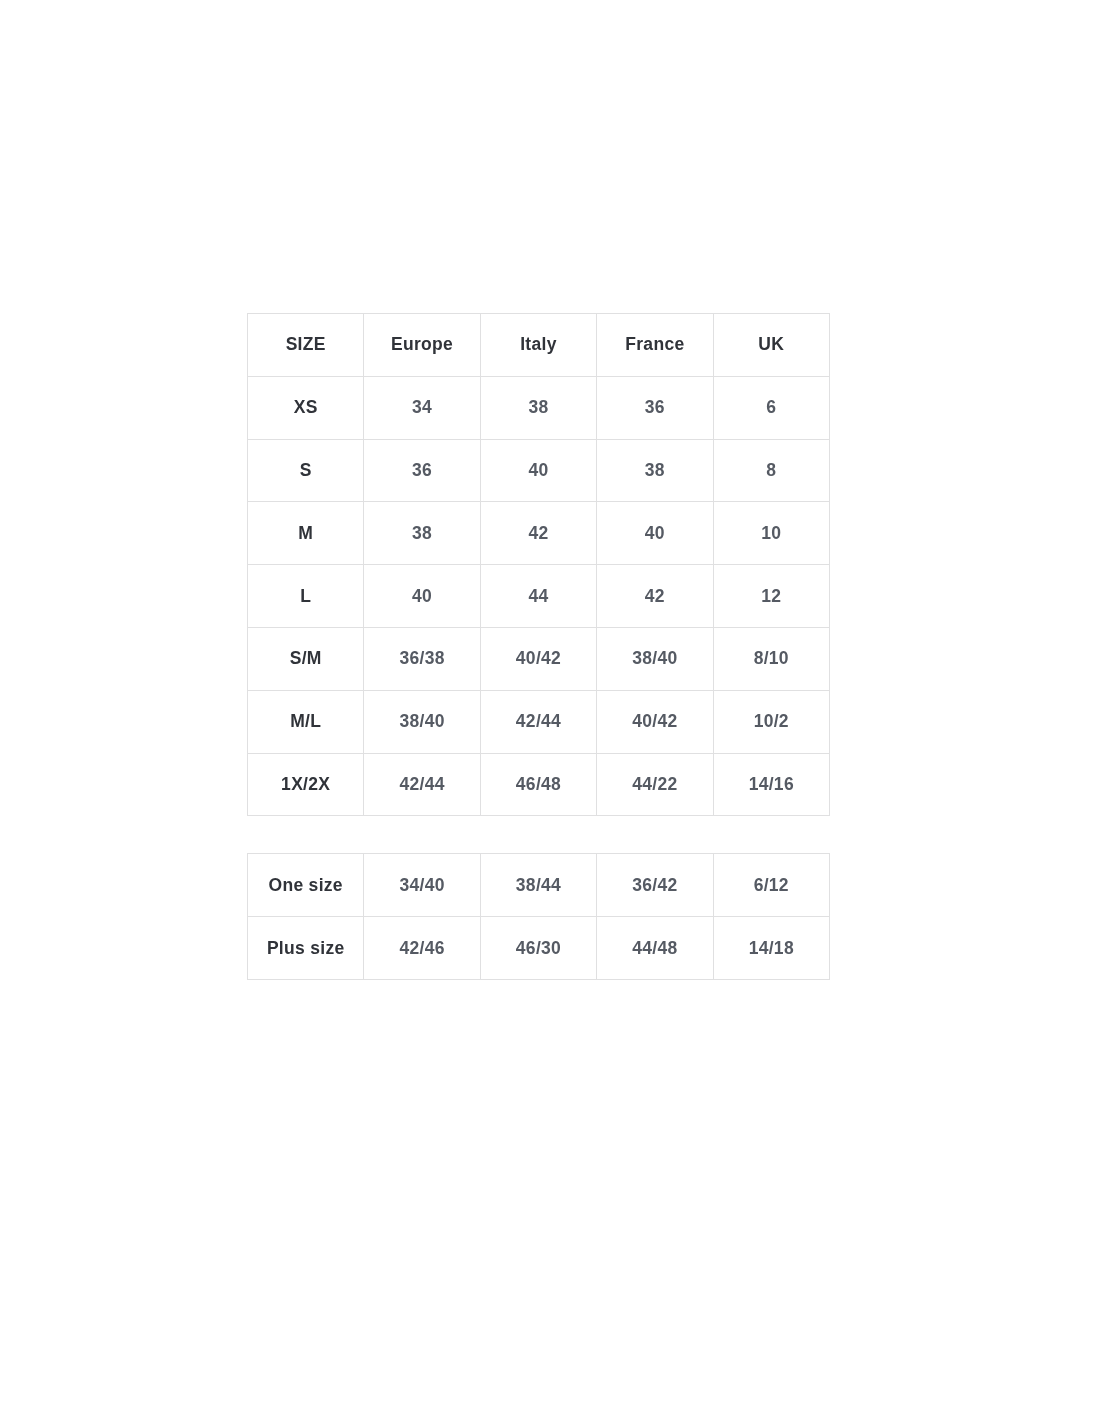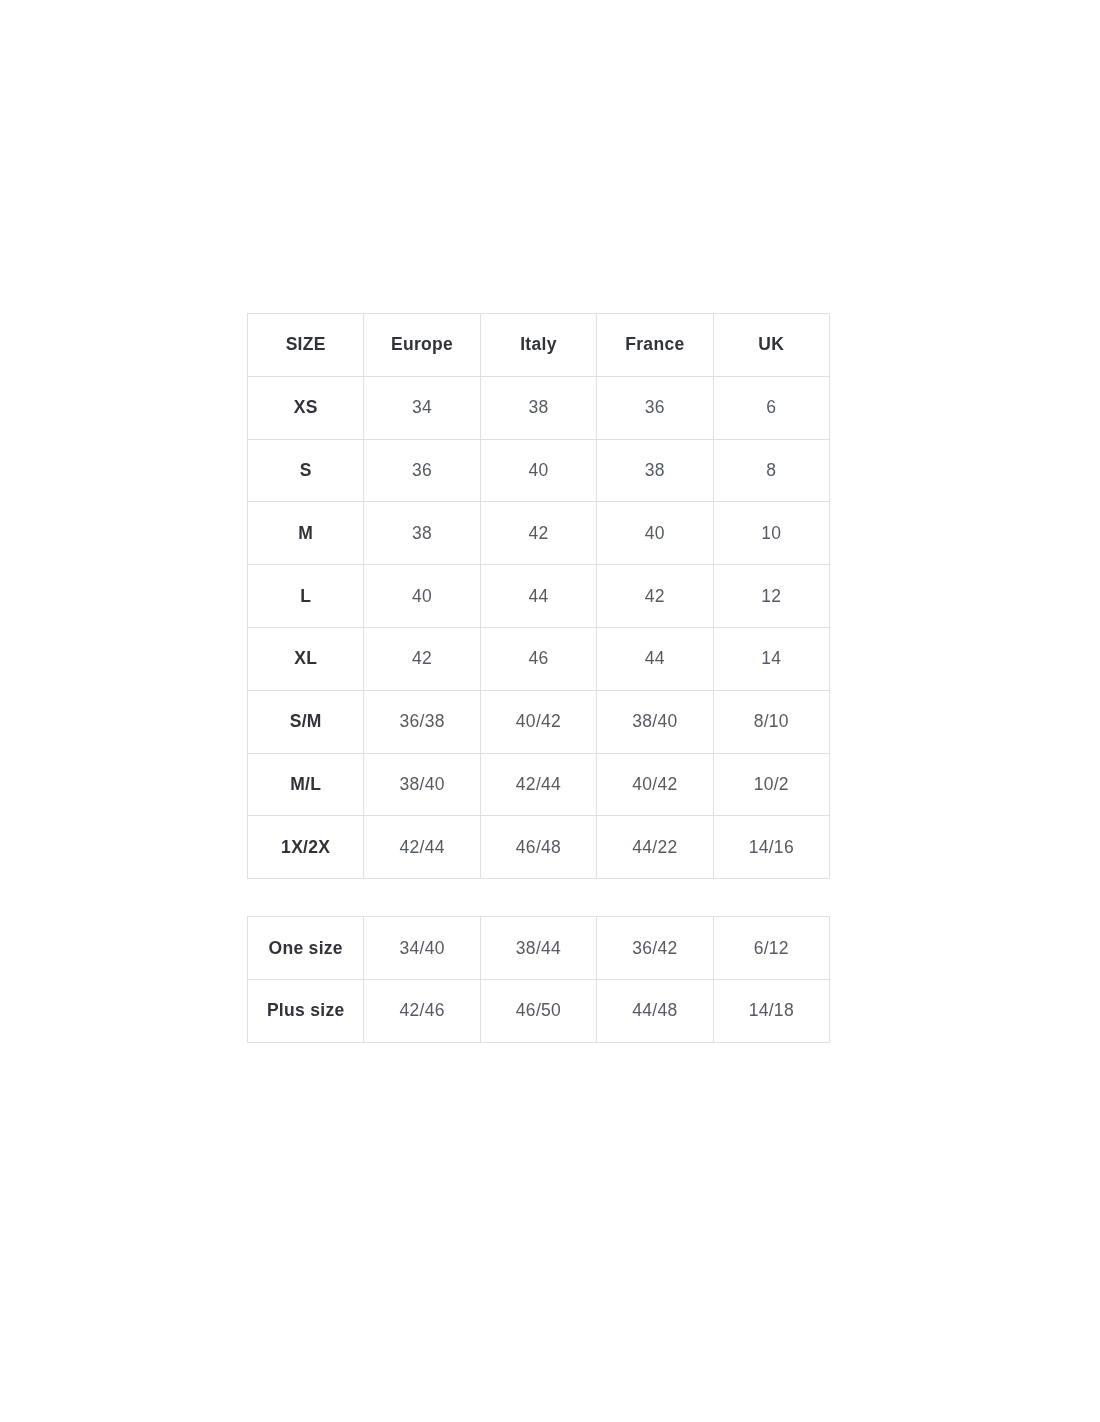--- a/index.html
+++ b/index.html
@@ -36,21 +36,21 @@
     letter-spacing: 0.3px;
     overflow: hidden;
     white-space: nowrap;
   }
   table.size-table th,
   table.size-table td.row-label {
     font-weight: bold;
     color: #303339;
   }
   table.size-table td.value-cell {
-    font-weight: normal;
+    font-weight: bold;
     color: #555a63;
   }
   #special-table-wrap {
     margin-top: 37px;
     border-radius: 28px;
   }
 </style>
 </head>
 <body>
 
@@ -89,27 +89,20 @@
           <td class="value-cell">10</td>
         </tr>
         <tr>
           <td class="row-label">L</td>
           <td class="value-cell">40</td>
           <td class="value-cell">44</td>
           <td class="value-cell">42</td>
           <td class="value-cell">12</td>
         </tr>
         <tr>
-          <td class="row-label">XL</td>
-          <td class="value-cell">42</td>
-          <td class="value-cell">46</td>
-          <td class="value-cell">44</td>
-          <td class="value-cell">14</td>
-        </tr>
-        <tr>
           <td class="row-label">S/M</td>
           <td class="value-cell">36/38</td>
           <td class="value-cell">40/42</td>
           <td class="value-cell">38/40</td>
           <td class="value-cell">8/10</td>
         </tr>
         <tr>
           <td class="row-label">M/L</td>
           <td class="value-cell">38/40</td>
           <td class="value-cell">42/44</td>
@@ -132,21 +125,21 @@
           <tr>
             <td class="row-label">One size</td>
             <td class="value-cell">34/40</td>
             <td class="value-cell">38/44</td>
             <td class="value-cell">36/42</td>
             <td class="value-cell">6/12</td>
           </tr>
           <tr>
             <td class="row-label">Plus size</td>
             <td class="value-cell">42/46</td>
-            <td class="value-cell">46/50</td>
+            <td class="value-cell">46/30</td>
             <td class="value-cell">44/48</td>
             <td class="value-cell">14/18</td>
           </tr>
         </tbody>
     </table>
   </div>
 
 </div>
 
 </body></html>

